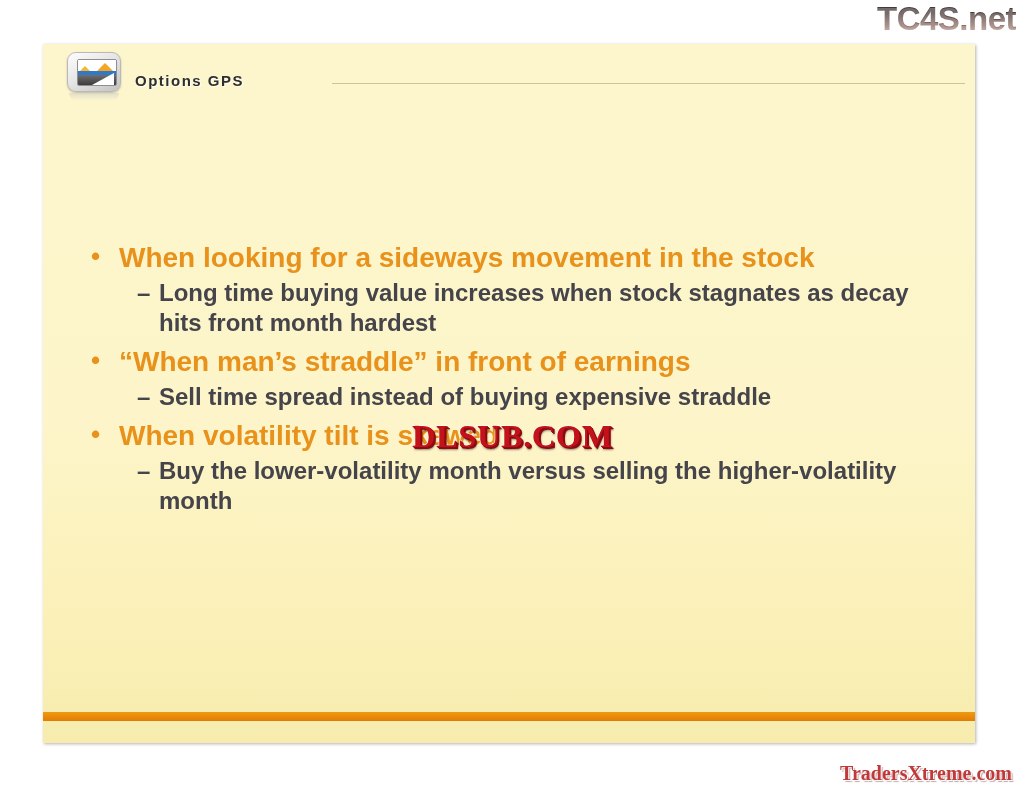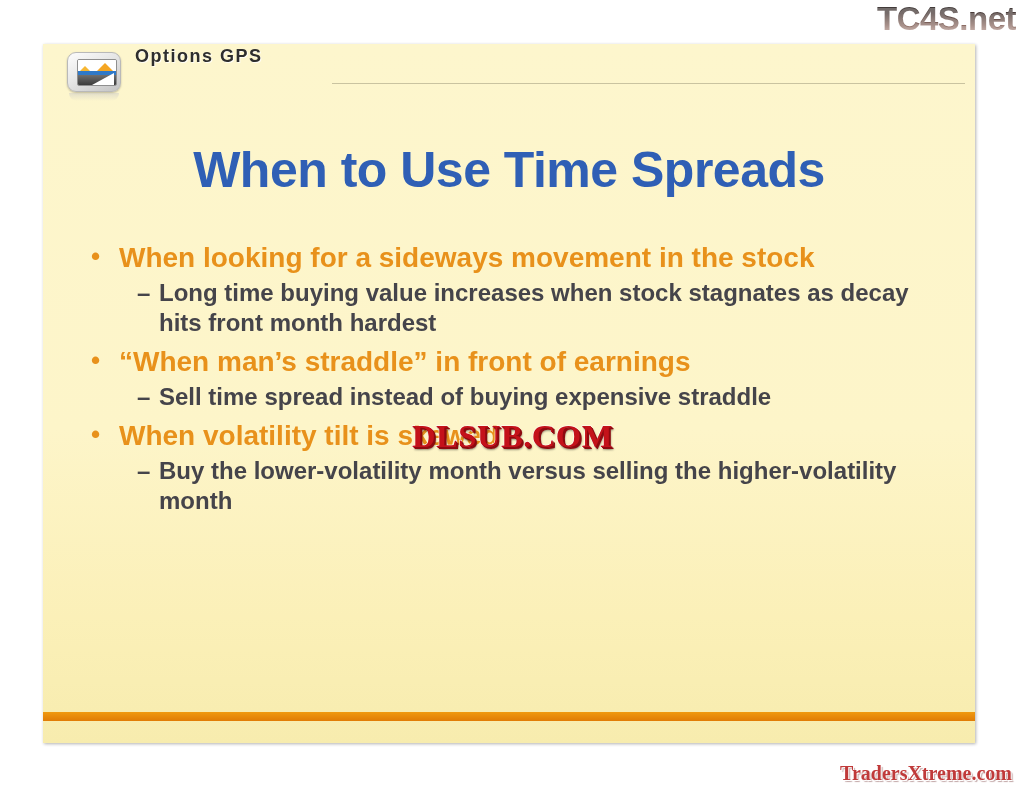--- a/index.html
+++ b/index.html
@@ -104,24 +104,24 @@
     border-bottom:12px solid #ffffff;
   }
   .logo-icon .reflection {
     position:absolute; left:4px; top:41px; width:50px; height:8px;
     background: linear-gradient(180deg, rgba(200,200,200,0.5), rgba(200,200,200,0));
     border-radius: 0 0 8px 8px;
   }
   .logo-text {
     position: absolute;
     left: 92px;
-    top: 2px;
-    font-family: "Liberation Sans", sans-serif;
-    font-weight: bold;
-    font-size: 18px;
+    top: 28px;
+    font-family: "Liberation Sans", sans-serif;
+    font-weight: bold;
+    font-size: 15px;
     letter-spacing: 1.5px;
     color: #2e2e2e;
     text-shadow: 1px 1px 0 rgba(255,255,255,0.8);
     white-space: nowrap;
   }
   .header-rule {
     position: absolute;
     left: 289px;
     right: 10px;
     top: 39px;
@@ -275,21 +275,20 @@
           <div class="ground"></div>
           <div class="road"></div>
         </div>
       </div>
       <div class="reflection"></div>
     </div>
     <div class="logo-text">Options GPS</div>
     <div class="header-rule"></div>
   </div>
 
-  <div class="slide-title">When to Use Time Spreads</div>
 
   <div class="body-list">
 
     <div class="grp">
       <div class="lvl1">
         <span class="bullet">•</span>
         <span class="txt">When looking for a sideways movement in the stock</span>
       </div>
       <div class="lvl2">
         <span class="dash">–</span>

